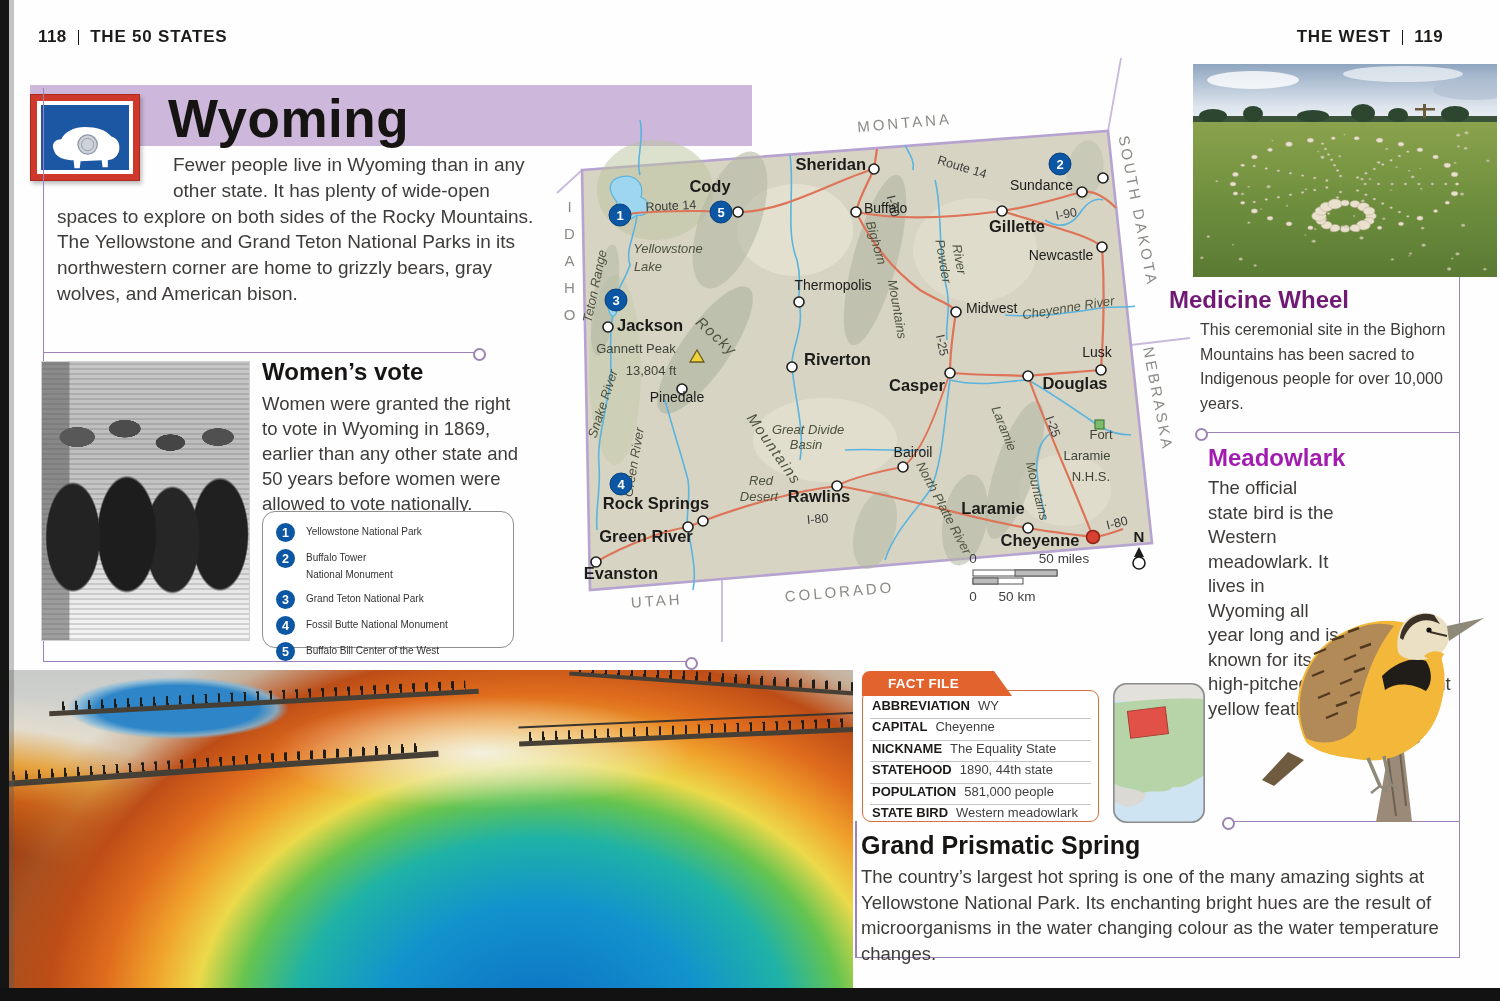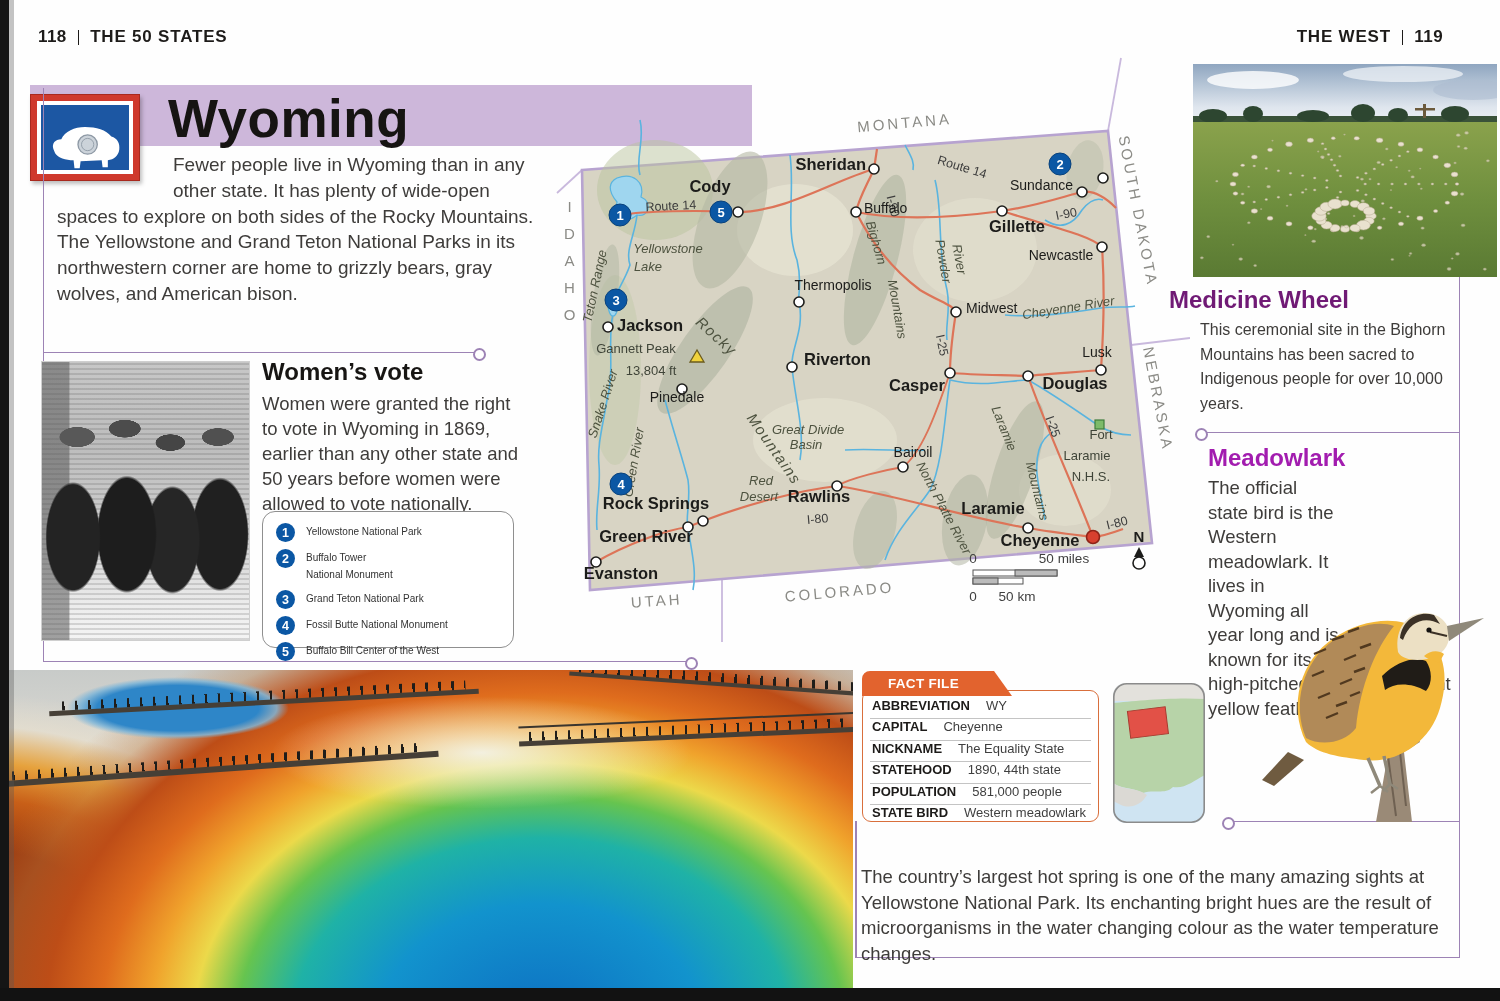--- a/index.html
+++ b/index.html
@@ -73,21 +73,21 @@
   .ml-head{left:1208px;top:444px;font-size:24px;font-weight:700;color:#a21caf;}
   .ml-body{left:1208px;top:476px;width:252px;font-size:18.5px;line-height:24.5px;}
   .ml-body .bird-spacer{float:right;width:118px;height:105px;margin-top:84px;}
   
   .fact{left:862px;top:671px;width:237px;height:151px;}
   .fact-border{position:absolute;left:0;top:19px;width:237px;height:132px;background:#fff;border:1.6px solid #d96f3c;border-radius:9px;box-sizing:border-box;}
   .fact-tab{position:absolute;left:0;top:0;width:150px;height:25px;background:#e2632e;border-radius:8px 4px 0 0;
             clip-path:polygon(0 0,88% 0,100% 100%,0 100%);color:#fff;font-size:13.5px;font-weight:700;
             display:flex;align-items:center;padding-left:26px;box-sizing:border-box;letter-spacing:.3px;}
   .fact-rows{position:absolute;left:8px;top:27px;width:221px;}
-  .fact-row{display:flex;align-items:baseline;gap:16px;height:20.4px;border-top:1px solid #c4c4c4;padding-left:2px;}
+  .fact-row{display:flex;align-items:baseline;gap:8px;height:20.4px;border-top:1px solid #c4c4c4;padding-left:2px;}
   .fact-row:first-child{border-top:none;}
   .fact-row .fl{font-size:13px;font-weight:700;color:#1d1b19;}
   .fact-row .fv{font-size:13px;color:#3f3f3f;}
   
   .gp-head{left:861px;top:831px;font-size:25px;font-weight:700;color:#171513;}
   .gp-body{left:861px;top:864px;width:600px;font-size:18.5px;line-height:25.5px;}
   
   .gp-photo{left:9px;top:670px;width:844px;height:318px;overflow:hidden;
     background-image:
       radial-gradient(ellipse 150px 42px at 20% 12%, #2e86c8 0 54%, rgba(127,182,216,.85) 66%, rgba(0,0,0,0) 74%),
@@ -600,20 +600,21 @@
     <g clip-path="url(#insetclip)">
       <rect width="92" height="140" fill="#cfe4f2"></rect>
       <rect width="92" height="18" fill="#e3e1dc"></rect>
       <path d="M0,20 C20,18 60,14 92,16 L92,92 C80,98 72,106 60,104 C52,112 40,106 30,110 C18,104 8,106 0,100 Z" fill="#b7d3a8"></path>
       <path d="M0,100 C12,108 24,104 34,112 C28,122 18,126 8,122 L0,118 Z" fill="#dbd9d4"></path>
       <rect x="16" y="26" width="38" height="27" fill="#e25147" stroke="#a83b30" stroke-width="1" transform="rotate(-7 35 40)"></rect>
     </g>
     <rect x="0.8" y="0.8" width="90.4" height="138.4" rx="13" fill="none" stroke="#8b8b8b" stroke-width="1.6"></rect>
   </svg>
 
+  <div class="abs gp-head">Grand Prismatic Spring</div>
   <div class="abs gp-body">The country’s largest hot spring is one of the many amazing sights at Yellowstone National Park. Its enchanting bright hues are the result of microorganisms in the water changing colour as the water temperature changes.</div>
 
   <div class="abs gp-photo">
     <div class="walk" style="left:40px;top:30px;width:430px;height:5px;transform:rotate(-3deg);"></div>
     <div class="walk" style="left:-10px;top:96px;width:440px;height:6px;transform:rotate(-4deg);"></div>
     <div class="walk rail" style="left:510px;top:64px;width:345px;height:5px;transform:rotate(-2.5deg);"></div>
     <div class="walk" style="left:560px;top:12px;width:300px;height:4px;transform:rotate(4deg);"></div>
   </div>
 
   <div class="abs edge-left2"></div>

